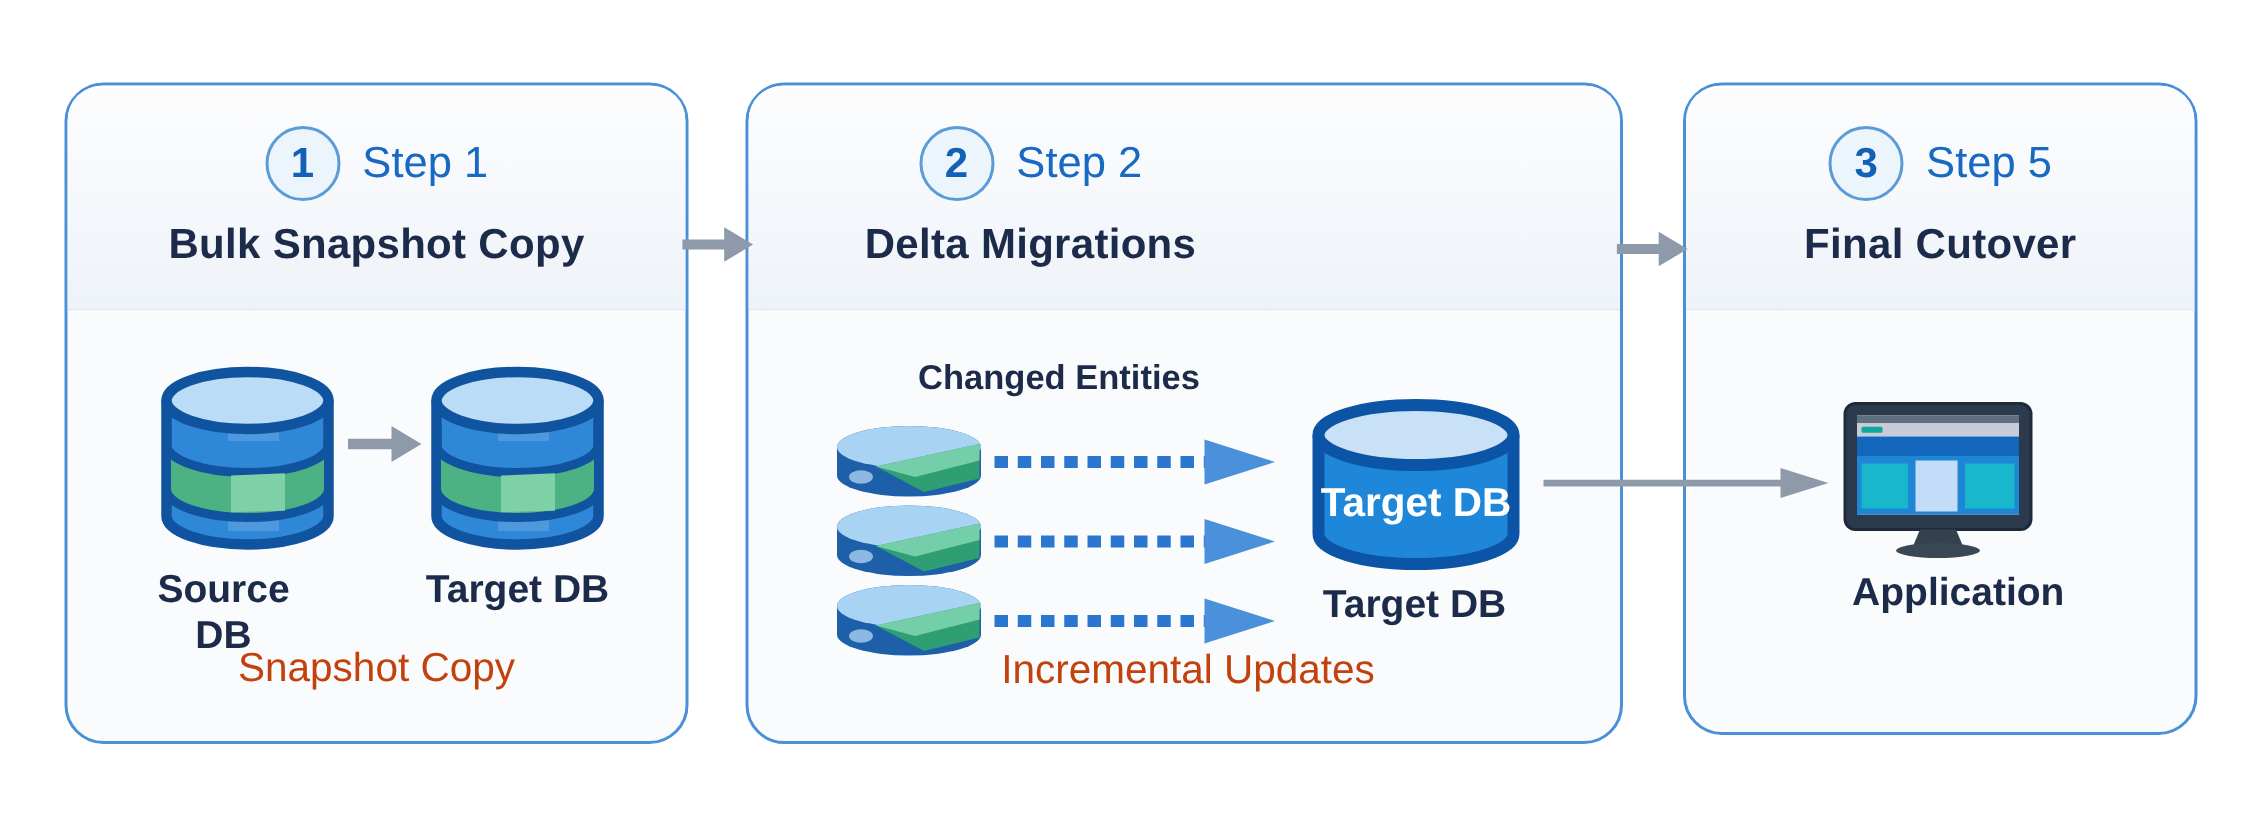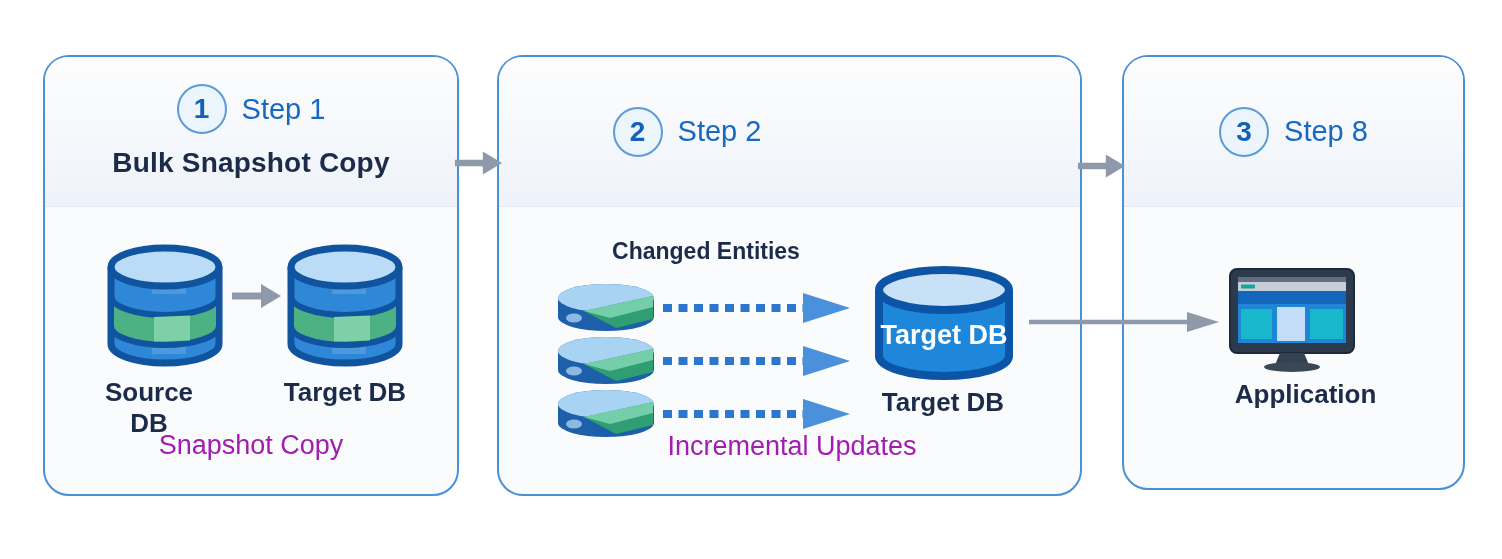--- a/index.html
+++ b/index.html
@@ -32,21 +32,21 @@
   .badge {
     width: 50px; height: 50px; border-radius: 50%;
     background: #ecf4fc; border: 2px solid #5b9bd8;
     color: #1261b6; font-size: 28px; font-weight: bold;
     display: flex; align-items: center; justify-content: center;
   }
   .step-label { color: #1769c2; font-size: 29px; font-weight: normal; }
   .panel-title { color: #1c2b49; font-size: 28px; font-weight: bold; letter-spacing: .2px; }
   .abs { position: absolute; }
   .item-label { color: #1c2b49; font-size: 26px; font-weight: bold; text-align: center; }
-  .caption { color: #a21caf; font-size: 27px; font-weight: 400; text-align: center; }
+  .caption { color: #c2410c; font-size: 27px; font-weight: 400; text-align: center; }
   .connector { position: absolute; z-index: 10; }
   svg text { font-family: "Liberation Sans", sans-serif; }
 </style>
 </head>
 <body>
 
 <svg width="0" height="0" style="position:absolute" aria-hidden="true">
   <defs>
     <symbol id="sym-db" viewBox="0 0 126 134">
       <path d="M9 27 L9 104 A54 19 0 0 0 117 104 L117 27" fill="#2f87d7" stroke="#10539f" stroke-width="7" stroke-linejoin="round"></path>
@@ -95,20 +95,21 @@
   <div class="abs item-label" style="left:237px;top:320px;width:126px">Target DB</div>
   <div class="abs caption" style="left:0;top:373px;width:100%">Snapshot Copy</div>
 </div>
 
 <div class="panel" id="panel-2">
   <div class="panel-header">
     <div class="step-row">
       <div class="badge">2</div>
       <div class="step-label">Step 2</div>
     </div>
+    <div class="panel-title">Delta Migrations</div>
   </div>
   <div class="abs item-label" style="left:72px;top:181px;width:270px;font-size:23px">Changed Entities</div>
 
   <svg class="abs" style="left:55px;top:224px" width="104" height="54" viewBox="0 0 104 54">
       <use href="#sym-disk"></use>
     </svg>
   <svg class="abs" style="left:55px;top:277px" width="104" height="54" viewBox="0 0 104 54">
       <use href="#sym-disk"></use>
     </svg>
   <svg class="abs" style="left:55px;top:330px" width="104" height="54" viewBox="0 0 104 54">
@@ -132,22 +133,23 @@
   </svg>
 
   <div class="abs item-label" style="left:344px;top:330px;width:200px">Target DB</div>
   <div class="abs caption" style="left:133px;top:374px;width:320px">Incremental Updates</div>
 </div>
 
 <div class="panel" id="panel-3">
   <div class="panel-header">
     <div class="step-row">
       <div class="badge">3</div>
-      <div class="step-label">Step 8</div>
+      <div class="step-label">Step 5</div>
     </div>
+    <div class="panel-title">Final Cutover</div>
   </div>
 
   <svg class="abs" style="left:96px;top:210px" width="144" height="106" viewBox="0 0 144 106">
     <rect x="10" y="2" width="124" height="84" rx="7" fill="#2b3a4d" stroke="#1e2a3a" stroke-width="2"></rect>
     <rect x="18" y="10" width="108" height="66" fill="#eef2f6"></rect>
     <rect x="18" y="10" width="108" height="5" fill="#5f6e80"></rect>
     <rect x="18" y="15" width="108" height="9" fill="#c6cdd6"></rect>
     <rect x="21" y="17.5" width="14" height="4" rx="1" fill="#0fa89e"></rect>
     <rect x="18" y="24" width="108" height="13" fill="#1266bb"></rect>
     <rect x="18" y="37" width="108" height="39" fill="#1e86d4"></rect>

